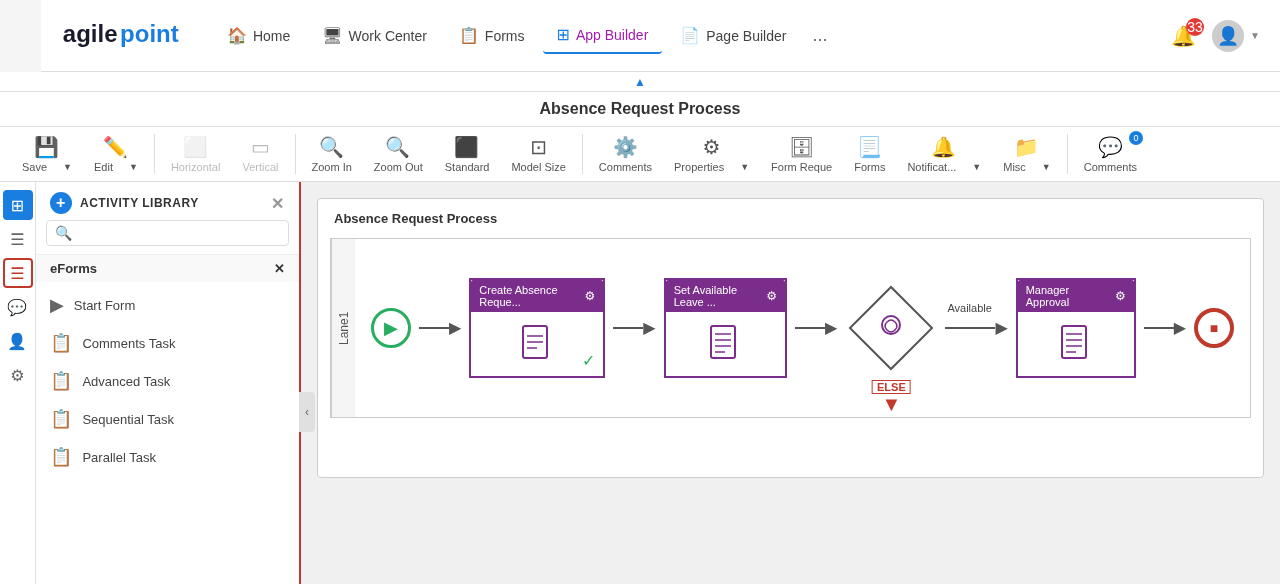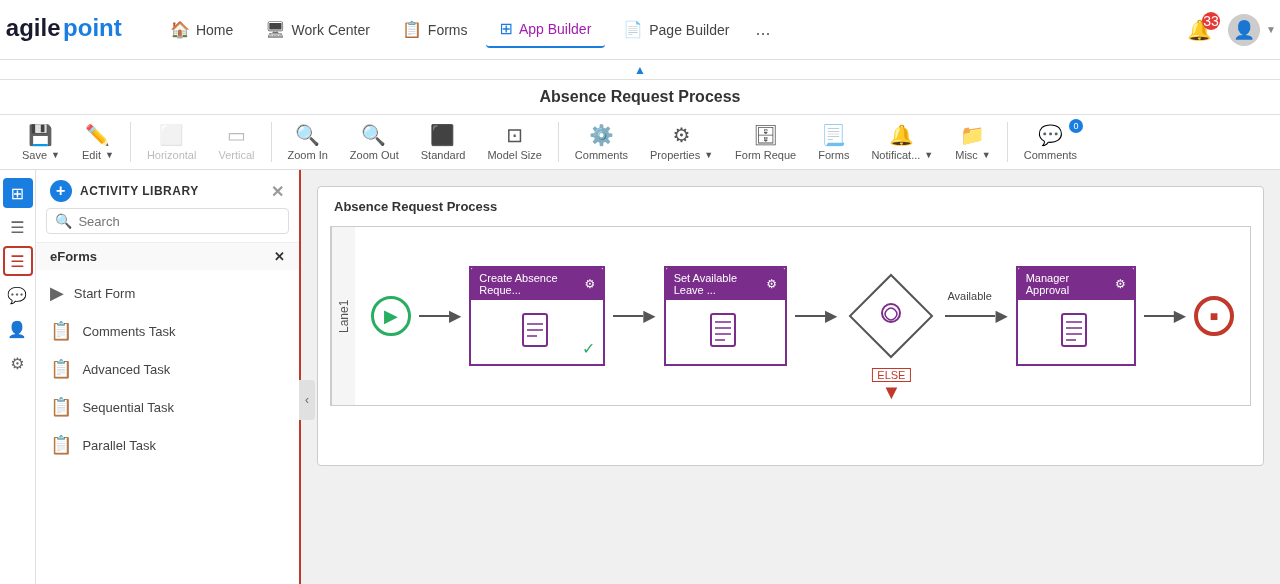--- a/index.html
+++ b/index.html
@@ -1,21 +1,21 @@
 <!DOCTYPE html>
 <html><head>
   <meta charset="utf-8">
   <style>
     * { box-sizing: border-box; margin: 0; padding: 0; }
     body { font-family: 'Segoe UI', Arial, sans-serif; font-size: 13px; background: #f5f5f5; overflow: hidden; }
 
     
     .top-nav {
       display: flex; align-items: center; background: #fff;
-      border-bottom: 1px solid #ddd; padding: 0 4px; height: 60px; position: relative;
+      border-bottom: 1px solid #ddd; padding: 0 20px; height: 72px; position: relative; margin-left: 41px;
     }
     .logo { margin-right: 32px; }
     .logo svg { width: 120px; height: 36px; }
     .nav-items { display: flex; align-items: center; gap: 4px; flex: 1; }
     .nav-item {
       display: flex; align-items: center; gap: 6px; padding: 8px 14px;
       color: #444; cursor: pointer; border-radius: 4px; font-size: 14px;
       text-decoration: none;
     }
     .nav-item.active { color: #1a7ee0; border-bottom: 2px solid #1a7ee0; }
@@ -53,21 +53,21 @@
       border-radius: 4px; min-width: 48px;
     }
     .tb-btn.disabled { opacity: 0.4; pointer-events: none; }
     .tb-divider { width: 1px; height: 40px; background: #ddd; margin: 0 4px; }
     .tb-badge { position: relative; }
     .tb-badge-count {
       position: absolute; top: 0; right: 4px;
       background: #1a7ee0; color: #fff; border-radius: 50%;
       width: 14px; height: 14px; font-size: 9px; display: flex; align-items: center; justify-content: center;
     }
-    .tb-label-with-arrow { display: flex; align-items: center; gap: 4px; font-size: 11px; justify-content: flex-end; }
+    .tb-label-with-arrow { display: flex; align-items: center; gap: 16px; font-size: 11px; justify-content: flex-end; }
     .small-arrow { font-size: 9px; }
 
     
     .main-layout { display: flex; height: calc(584px - 60px - 20px - 32px - 52px); }
 
     
     .side-icons {
       width: 36px; background: #fff; border-right: 1px solid #e0e0e0;
       display: flex; flex-direction: column; align-items: center; padding-top: 8px; gap: 4px;
     }
@@ -351,21 +351,20 @@
         <div class="add-btn">
           <span>+</span>
         </div>
         <span>ACTIVITY LIBRARY</span>
       </div>
       <span class="close-btn">✕</span>
     </div>
 
     <div class="search-box">
       <span class="search-icon">🔍</span>
-      <input class="search-input" type="text" placeholder="Search" style="">
     </div>
 
     <div class="category-header">
       <span>eForms</span>
       <span>✕</span>
     </div>
 
     <div class="activity-list">
       <div class="activity-item">
         <span class="activity-item-icon">▶</span>
@@ -459,21 +458,21 @@
             <div class="gateway">
               <div class="gateway-inner">
                 <svg width="22" height="22" viewBox="0 0 22 22">
                   <circle cx="11" cy="11" r="9" fill="none" stroke="#7b2d8b" stroke-width="2"></circle>
                   <path d="M7 8 Q11 4 15 8 Q19 12 15 16 Q11 20 7 16 Q3 12 7 8" fill="none" stroke="#7b2d8b" stroke-width="1.5"></path>
                 </svg>
               </div>
             </div>
 
             <div style="position:absolute; bottom:-56px; left:50%; transform:translateX(-50%); display:flex; flex-direction:column; align-items:center;">
-              <span style="font-size:11px;color:#c0392b;font-weight:400;border:1px solid #c0392b;padding:0 4px;">ELSE</span>
+              <span style="font-size:11px;color:#c0392b;font-weight:700;border:1px solid #c0392b;padding:0 4px;">ELSE</span>
               <span style="color:#c0392b;font-size:20px;line-height:1;">▼</span>
             </div>
           </div>
 
           <div style="position:relative; display:flex; align-items:center;">
             <div class="arrow">
               <div class="arrow-line" style="width:50px;"></div>
               <span class="arrow-head">▶</span>
             </div>
             <span style="position:absolute; top:-18px; left:10px; font-size:11px; color:#444; white-space:nowrap;">Available</span>

